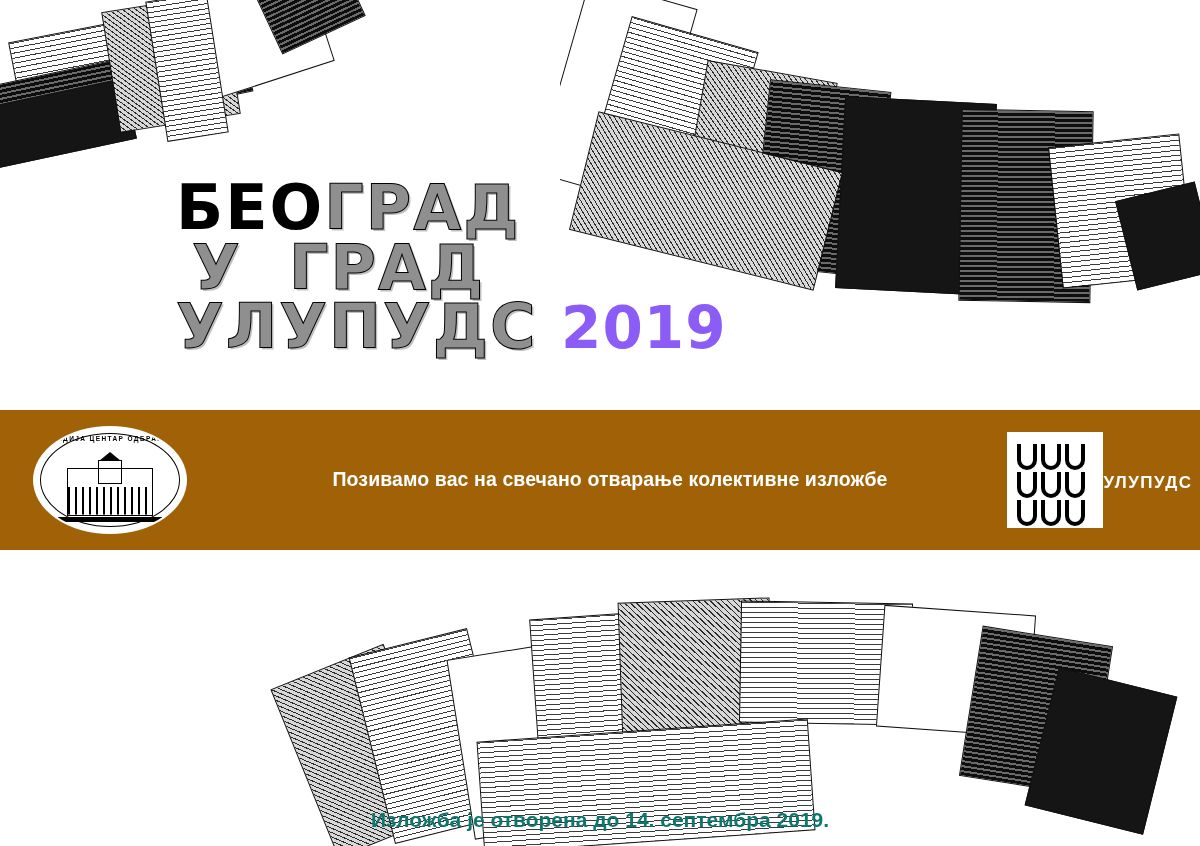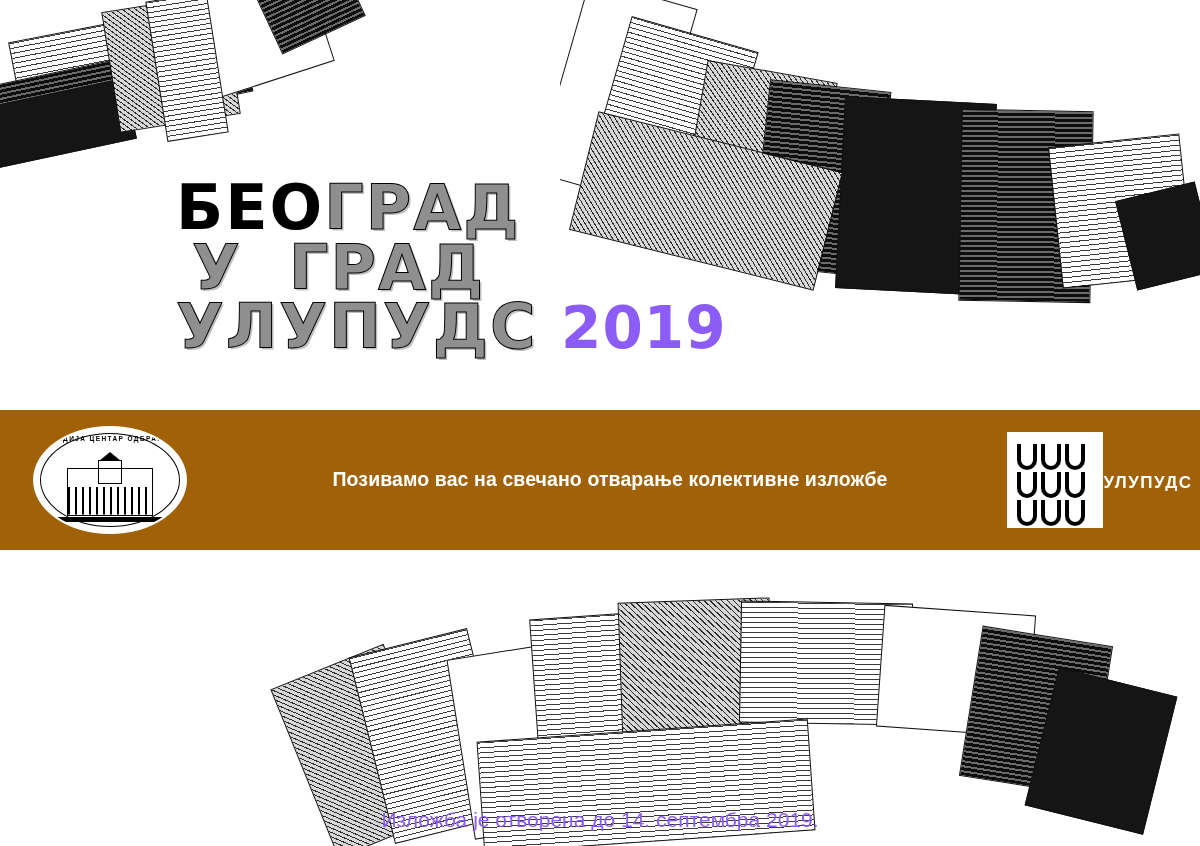--- a/index.html
+++ b/index.html
@@ -254,22 +254,22 @@
   }
 
   
   .bottom-caption {
     position: absolute;
     left: 0;
     top: 808px;
     width: 1200px;
     text-align: center;
     font-size: 21px;
-    font-weight: normal;
-    color: #8b5cf6;
+    font-weight: bold;
+    color: #0f766e;
     z-index: 7;
   }
 </style>
 </head>
 <body>
 
 <div class="poster">
 
   <div class="collage" id="collage-top-left">
     <div class="blk light b1"></div>

